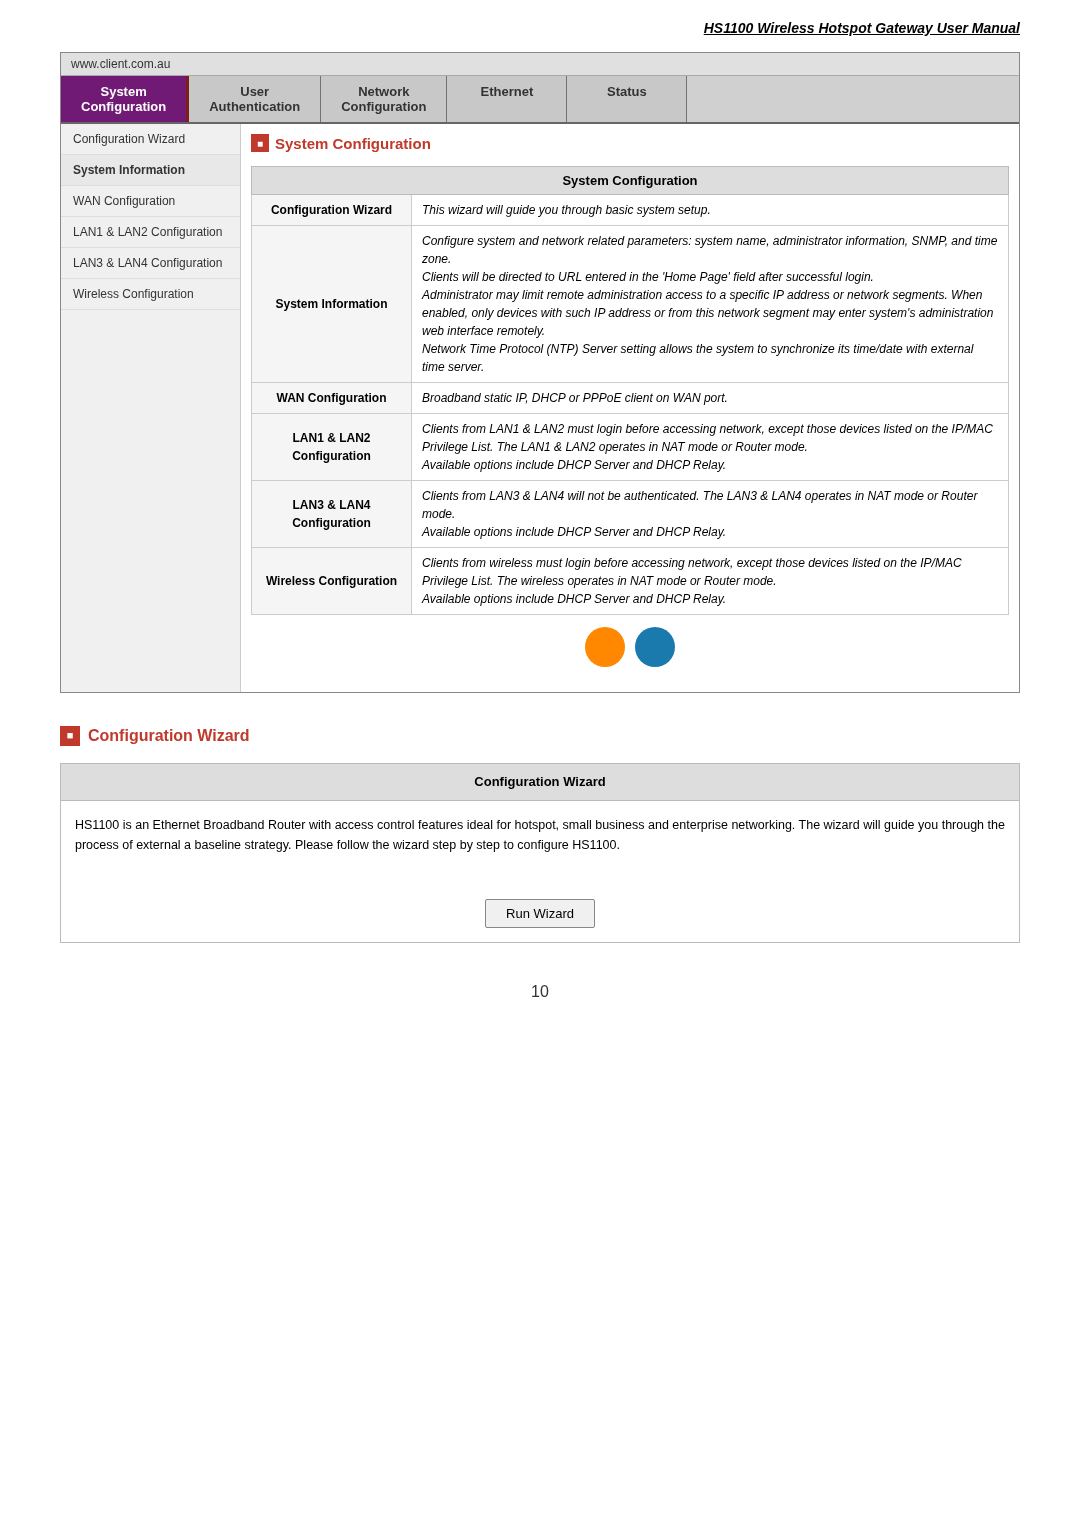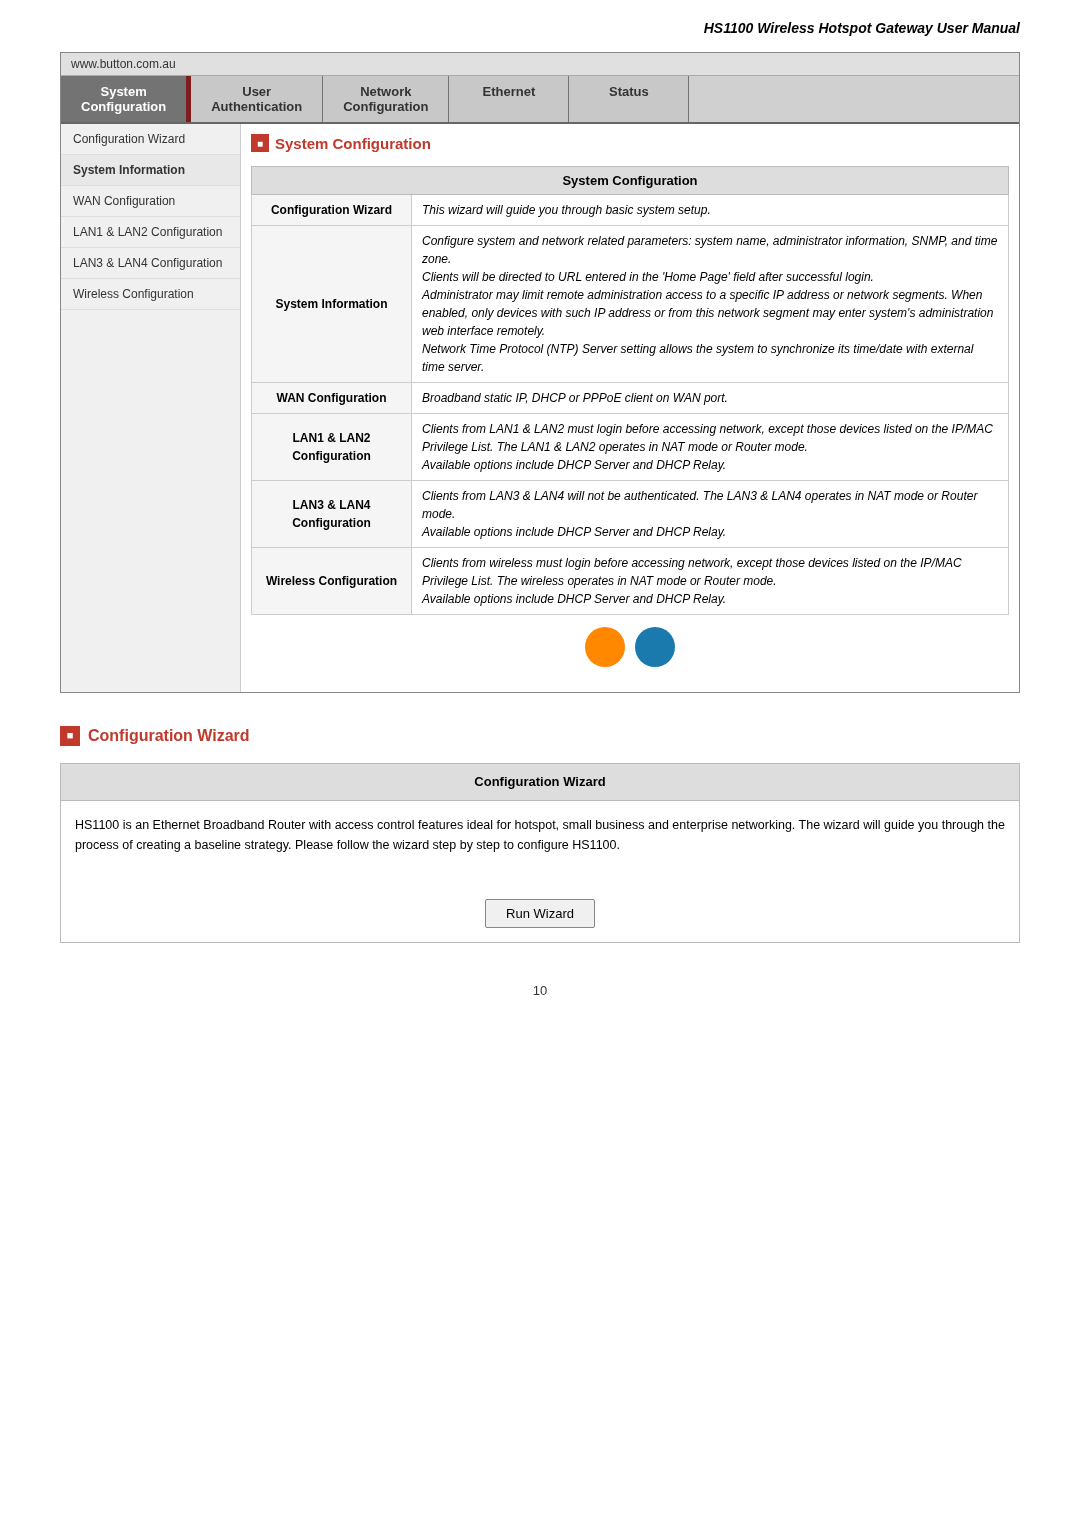--- a/index.html
+++ b/index.html
@@ -13,20 +13,21 @@
       padding: 20px 60px;
     }
 
     .page-header {
       text-align: right;
       font-style: italic;
       font-weight: bold;
       font-size: 14px;
       margin-bottom: 16px;
       color: #000;
+      text-decoration: underline;
     }
 
     
     .browser-frame {
       border: 1px solid #888;
       margin-bottom: 24px;
     }
 
     .browser-bar {
       background: #e0e0e0;
@@ -49,23 +50,23 @@
       font-weight: bold;
       cursor: pointer;
       border-right: 1px solid #737373;
       text-align: center;
       min-width: 120px;
       color: #333;
       background: #c8c8c8;
     }
 
     .nav-tab.active {
-      background: #737373;
+      background: #701a75;
       color: #fff;
-      border-right: 5px solid #7f1d1d;
+      border-right: 3px solid #7f1d1d;
     }
 
     
     .main-content {
       display: flex;
       background: #f5f5f5;
     }
 
     
     .sidebar {
@@ -248,33 +249,33 @@
       border: 1px solid #888;
       padding: 6px 20px;
       font-size: 13px;
       cursor: pointer;
       border-radius: 2px;
     }
 
     .page-number {
       text-align: center;
       margin-top: 40px;
-      font-size: 13px;
+      font-size: 16px;
       color: #333;
     }
   </style>
 </head>
 <body>
 
 <div class="page-header">HS1100  Wireless  Hotspot  Gateway  User  Manual</div>
 
 <div class="browser-frame">
 
   <div class="browser-bar">
-    <span>www.button.com.au</span>
+    <span>www.client.com.au</span>
   </div>
 
   <div class="nav-tabs">
     <div class="nav-tab active">System<br>Configuration</div>
     <div class="nav-tab">User<br>Authentication</div>
     <div class="nav-tab">Network<br>Configuration</div>
     <div class="nav-tab">Ethernet</div>
     <div class="nav-tab">Status</div>
   </div>
 
@@ -355,21 +356,21 @@
 <div class="step-section">
 
   <div class="wizard-section-title">
     <div class="icon-block">■</div>
     <span>Configuration Wizard</span>
   </div>
 
   <div class="wizard-box">
     <div class="wizard-box-header">Configuration Wizard</div>
     <div class="wizard-box-body">
-      <p>HS1100 is an Ethernet Broadband Router with access control features ideal for hotspot, small business and enterprise networking. The wizard will guide you through the process of creating a baseline strategy. Please follow the wizard step by step to configure HS1100.</p>
+      <p>HS1100 is an Ethernet Broadband Router with access control features ideal for hotspot, small business and enterprise networking. The wizard will guide you through the process of external a baseline strategy. Please follow the wizard step by step to configure HS1100.</p>
     </div>
     <div class="wizard-box-footer">
       <button class="run-wizard-btn">Run Wizard</button>
     </div>
   </div>
 </div>
 
 <div class="page-number">10</div>
 
 </body></html>

